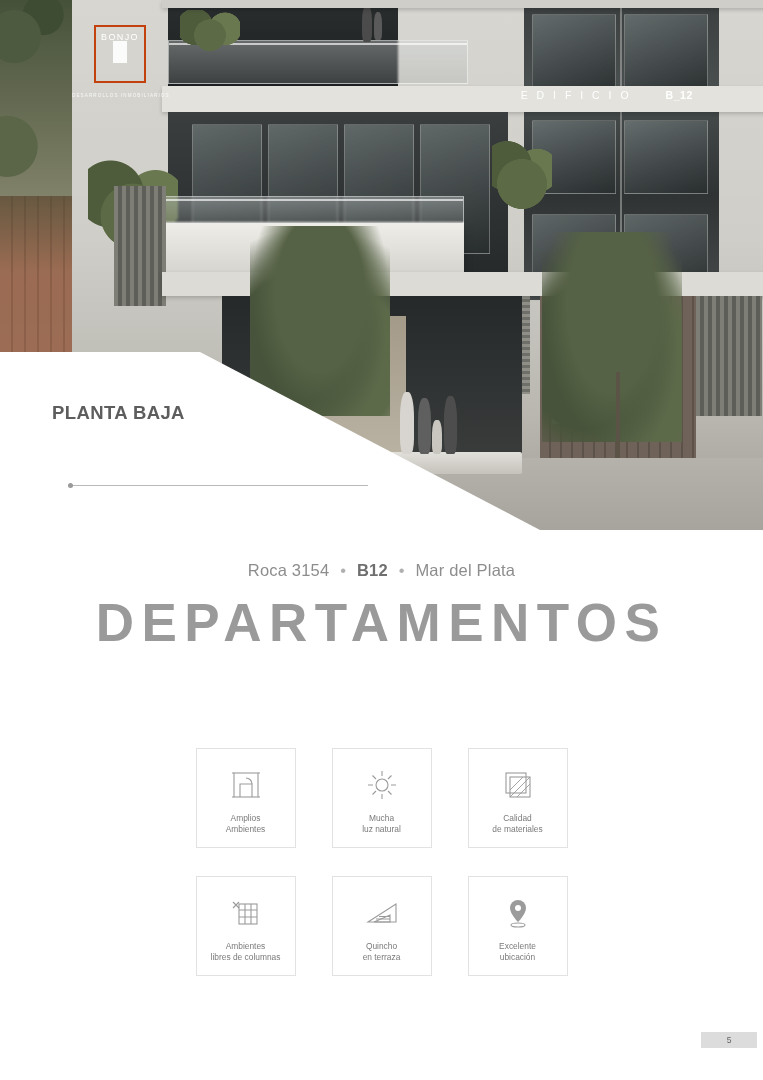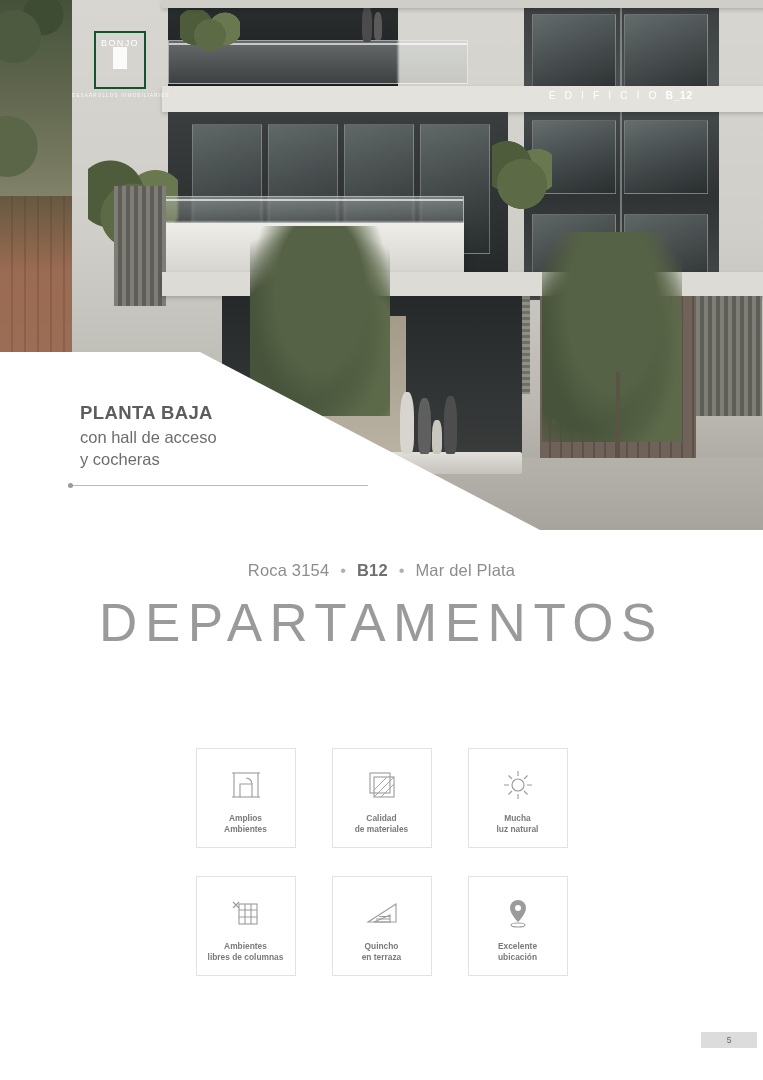--- a/index.html
+++ b/index.html
@@ -149,21 +149,21 @@
   .banner {
     position: absolute;
     left: 0; top: 352px;
     width: 540px; height: 178px;
     background: #ffffff;
     clip-path: polygon(0 0, 200px 0, 540px 178px, 0 178px);
     z-index: 4;
   }
   .banner-text {
     position: absolute;
-    left: 80px; top: 402px;
+    left: 52px; top: 402px;
     z-index: 5;
   }
   .banner-title {
     font-size: 18.5px;
     font-weight: bold;
     color: #5d5d5d;
     letter-spacing: .4px;
   }
   .banner-sub {
     margin-top: 3px;
@@ -182,23 +182,23 @@
   .banner-rule::before {
     content: "";
     position: absolute; left: 0; top: -2px;
     width: 5px; height: 5px; border-radius: 50%;
     background: #9a9a9a;
   }
 
   
   .logo {
     position: absolute;
-    left: 94px; top: 31px;
+    left: 94px; top: 25px;
     width: 52px; height: 58px;
-    border: 2px solid #14532d;
+    border: 2px solid #c2410c;
     z-index: 6;
   }
   .logo-mark {
     position: absolute;
     left: 50%; top: 46%;
     transform: translate(-50%,-50%);
     width: 14px; height: 22px;
     background: #ffffff;
     opacity: .9;
   }
@@ -223,21 +223,21 @@
   }
   .edificio {
     position: absolute;
     right: 70px; top: 89px;
     font-size: 10.5px;
     letter-spacing: 3px;
     color: #ffffff;
     z-index: 6;
     white-space: nowrap;
   }
-  .edificio b { letter-spacing: .6px; font-weight: bold; }
+  .edificio b { letter-spacing: .6px; font-weight: bold; margin-left: 28px; }
 
   
   .subtitle {
     position: absolute;
     top: 561px; left: 0; width: 763px;
     text-align: center;
     font-size: 16.5px;
     color: #8d8d8d;
     font-weight: 300;
     letter-spacing: .2px;
@@ -246,21 +246,21 @@
   .subtitle .dot { color: #b0b0b0; padding: 0 6px; }
 
   .headline {
     position: absolute;
     top: 592px; left: 0; width: 763px;
     text-align: center;
     font-size: 53px;
     line-height: 1.18;
     letter-spacing: 7.5px;
     color: #9a9a9a;
-    font-weight: 400;
+    font-weight: 700;
   }
 
   
   .cards {
     position: absolute;
     left: 0; top: 748px; width: 763px;
   }
   .card-row {
     display: flex;
     justify-content: center;
@@ -280,21 +280,21 @@
   }
   .card .ico {
     width: 40px; height: 40px;
     display: flex; align-items: center; justify-content: center;
     color: #9b9b9b;
   }
   .card .ico svg { display: block; }
   .card .cap {
     margin-top: 8px;
     font-size: 8.4px;
-    font-weight: bold;
+    font-weight: normal;
     color: #7a7a7a;
     text-align: center;
     line-height: 1.35;
     white-space: pre-line;
   }
 
   .pagebox {
     position: absolute;
     right: 6px; bottom: 32px;
     width: 56px; height: 16px;
@@ -388,24 +388,20 @@
   </div>
   <div class="logo-tag">DESARROLLOS INMOBILIARIOS</div>
 
   <div class="edificio">
     <span>E D I F I C I O</span>
     <b>B_12</b>
   </div>
 
   <div class="banner-text">
     <div class="banner-title">PLANTA BAJA</div>
-    <div class="banner-sub">
-      <div>con hall de acceso</div>
-      <div>y cocheras</div>
-    </div>
   </div>
   <div class="banner-rule"></div>
 
   <div class="subtitle">
     <span>Roca 3154</span>
     <span class="dot">•</span>
     <b>B12</b>
     <span class="dot">•</span>
     <span>Mar del Plata</span>
   </div>
@@ -428,38 +424,38 @@
           </svg>
         </div>
         <div class="cap">Amplios
 Ambientes</div>
       </div>
 
 
       <div class="card">
         <div class="ico">
           <svg width="34" height="34" viewBox="0 0 34 34" fill="none" stroke="#9b9b9b" stroke-width="1.1">
+            <circle cx="17" cy="17" r="6"></circle>
+            <path d="M17 3 L17 8 M17 26 L17 31 M3 17 L8 17 M26 17 L31 17 M7.5 7.5 L11 11 M23 23 L26.5 26.5 M26.5 7.5 L23 11 M11 23 L7.5 26.5"></path>
+          </svg>
+        </div>
+        <div class="cap">Mucha
+luz natural</div>
+      </div>
+
+      <div class="card">
+        <div class="ico">
+          <svg width="34" height="34" viewBox="0 0 34 34" fill="none" stroke="#9b9b9b" stroke-width="1.1">
             <rect x="5" y="5" width="20" height="20"></rect>
             <rect x="9" y="9" width="20" height="20"></rect>
             <path d="M9 29 L29 9 M9 22 L22 9 M16 29 L29 16" stroke-width="0.9"></path>
           </svg>
         </div>
         <div class="cap">Calidad
 de materiales</div>
-      </div>
-
-      <div class="card">
-        <div class="ico">
-          <svg width="34" height="34" viewBox="0 0 34 34" fill="none" stroke="#9b9b9b" stroke-width="1.1">
-            <circle cx="17" cy="17" r="6"></circle>
-            <path d="M17 3 L17 8 M17 26 L17 31 M3 17 L8 17 M26 17 L31 17 M7.5 7.5 L11 11 M23 23 L26.5 26.5 M26.5 7.5 L23 11 M11 23 L7.5 26.5"></path>
-          </svg>
-        </div>
-        <div class="cap">Mucha
-luz natural</div>
       </div>
 
     </div>
 
     <div class="card-row row2">
 
       <div class="card">
         <div class="ico">
           <svg width="34" height="34" viewBox="0 0 34 34" fill="none" stroke="#9b9b9b" stroke-width="1.1">
             <rect x="10" y="8" width="18" height="20"></rect>

